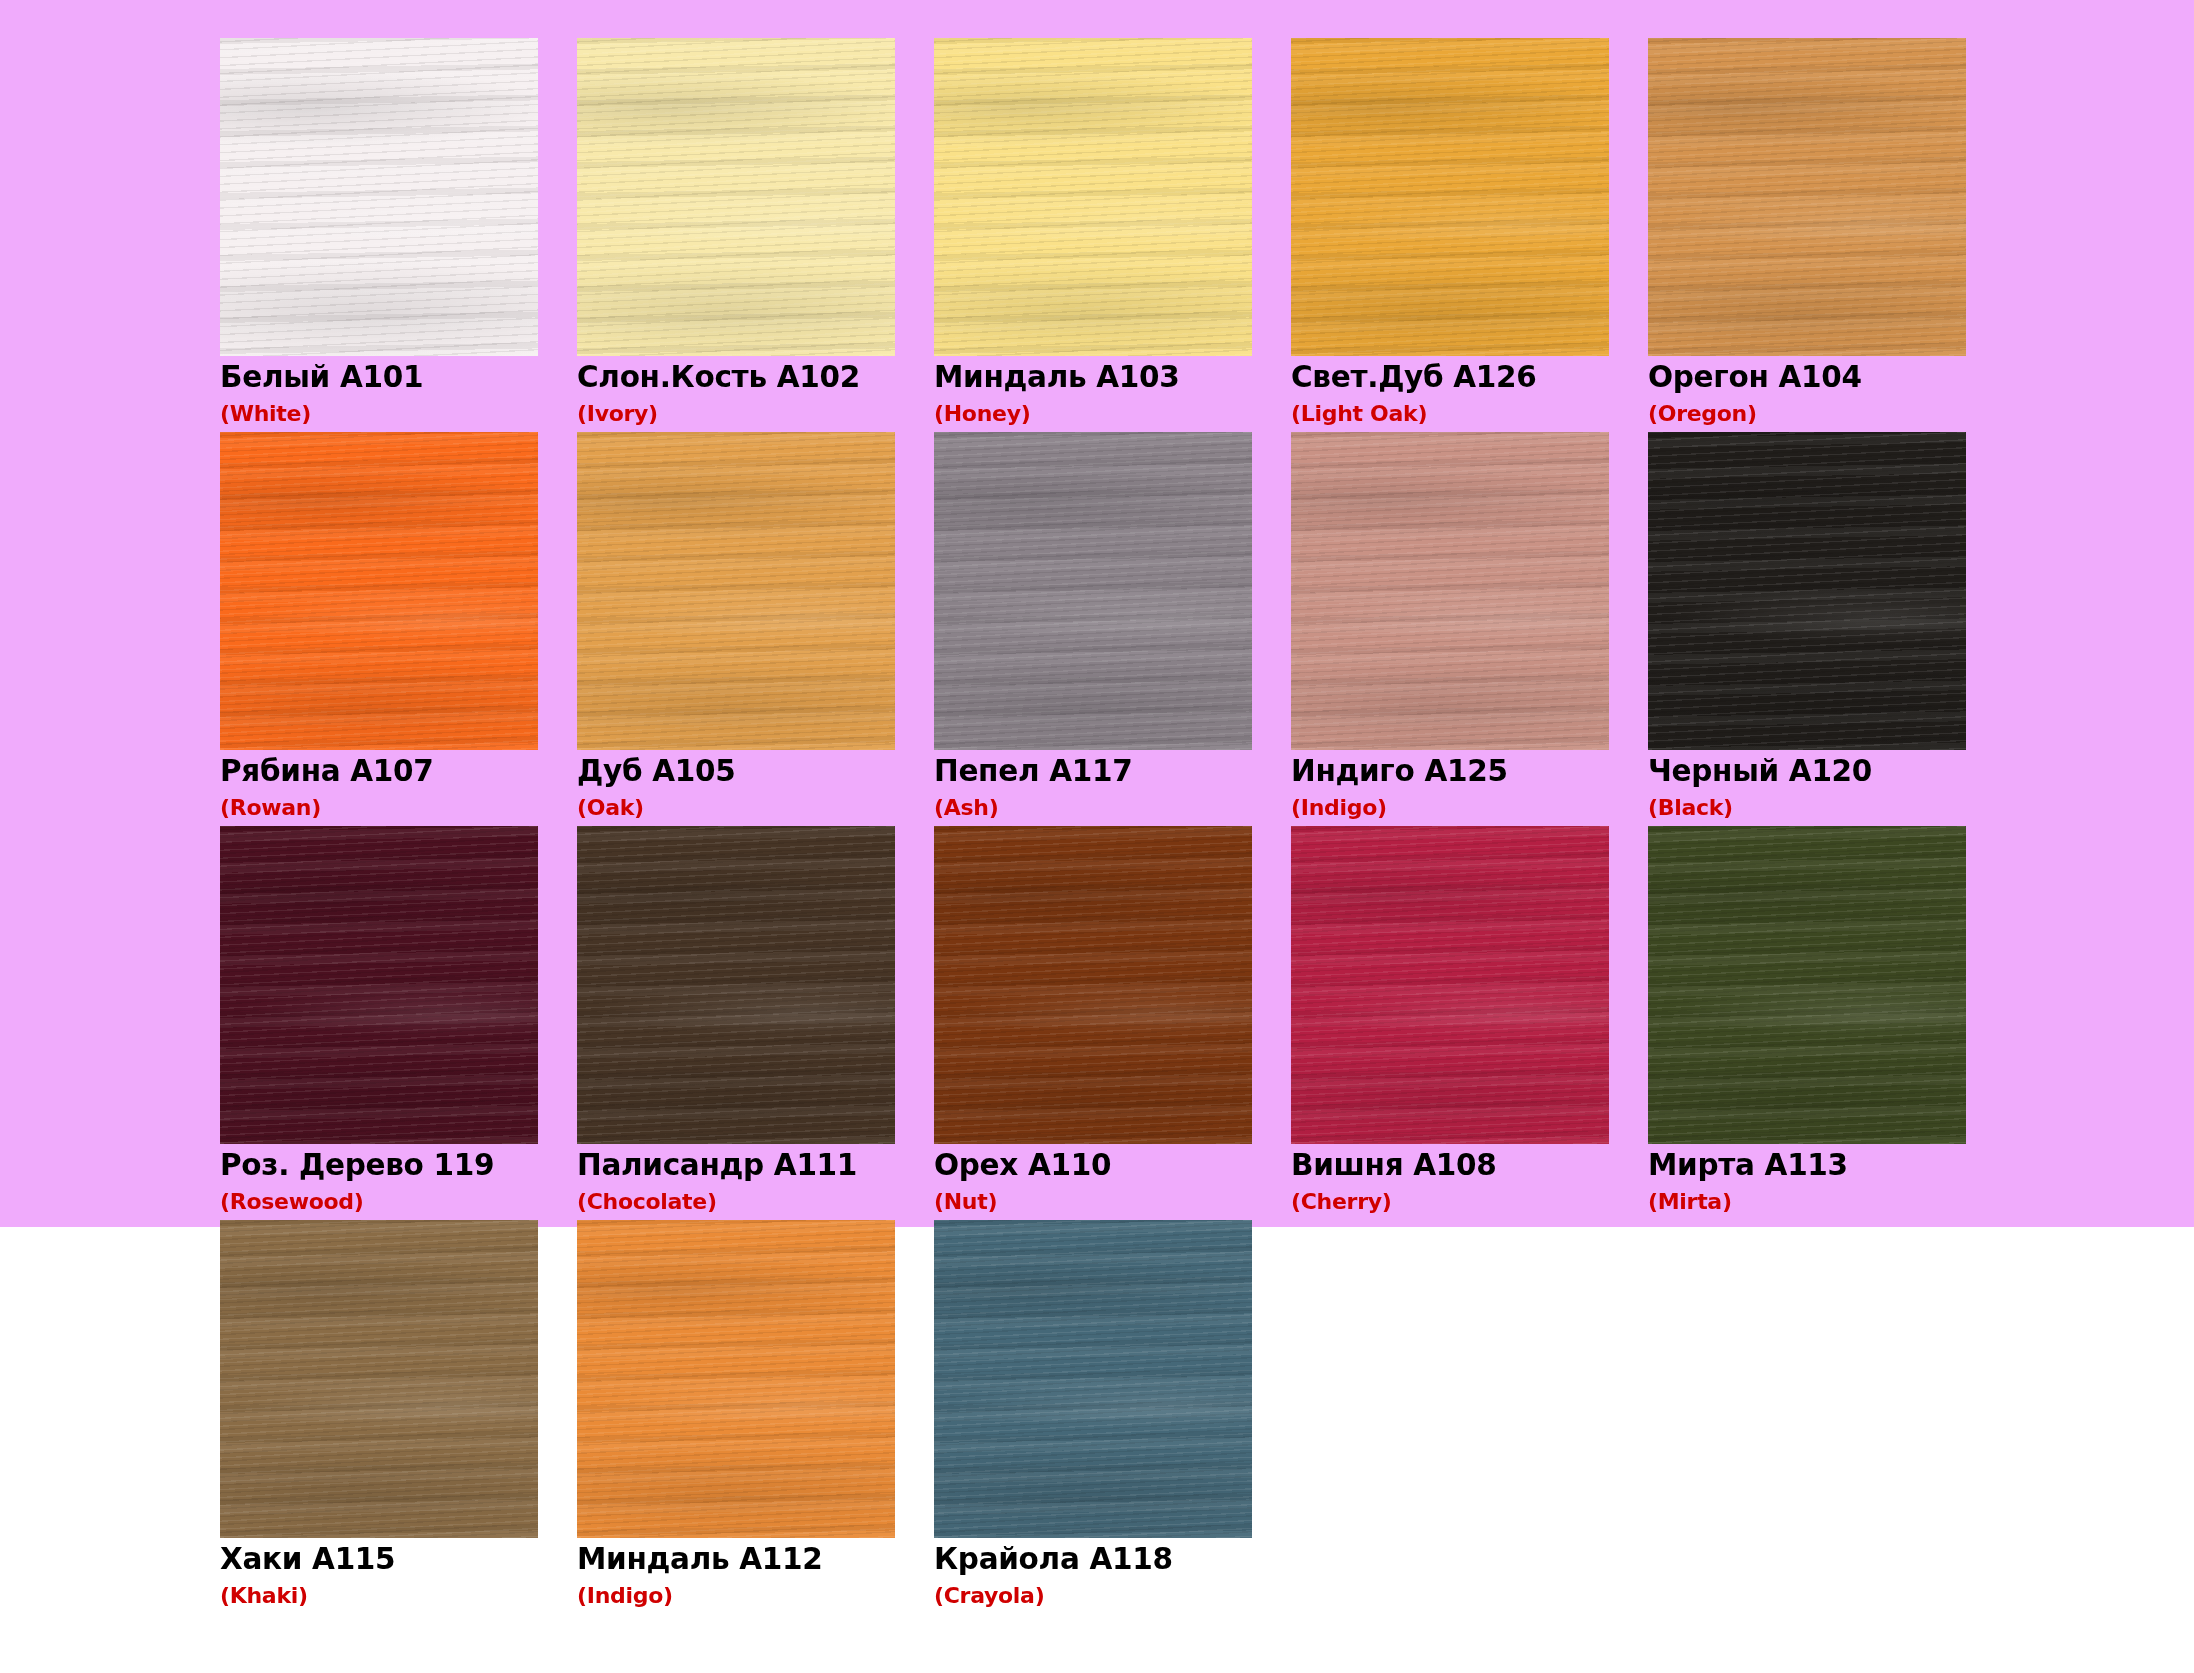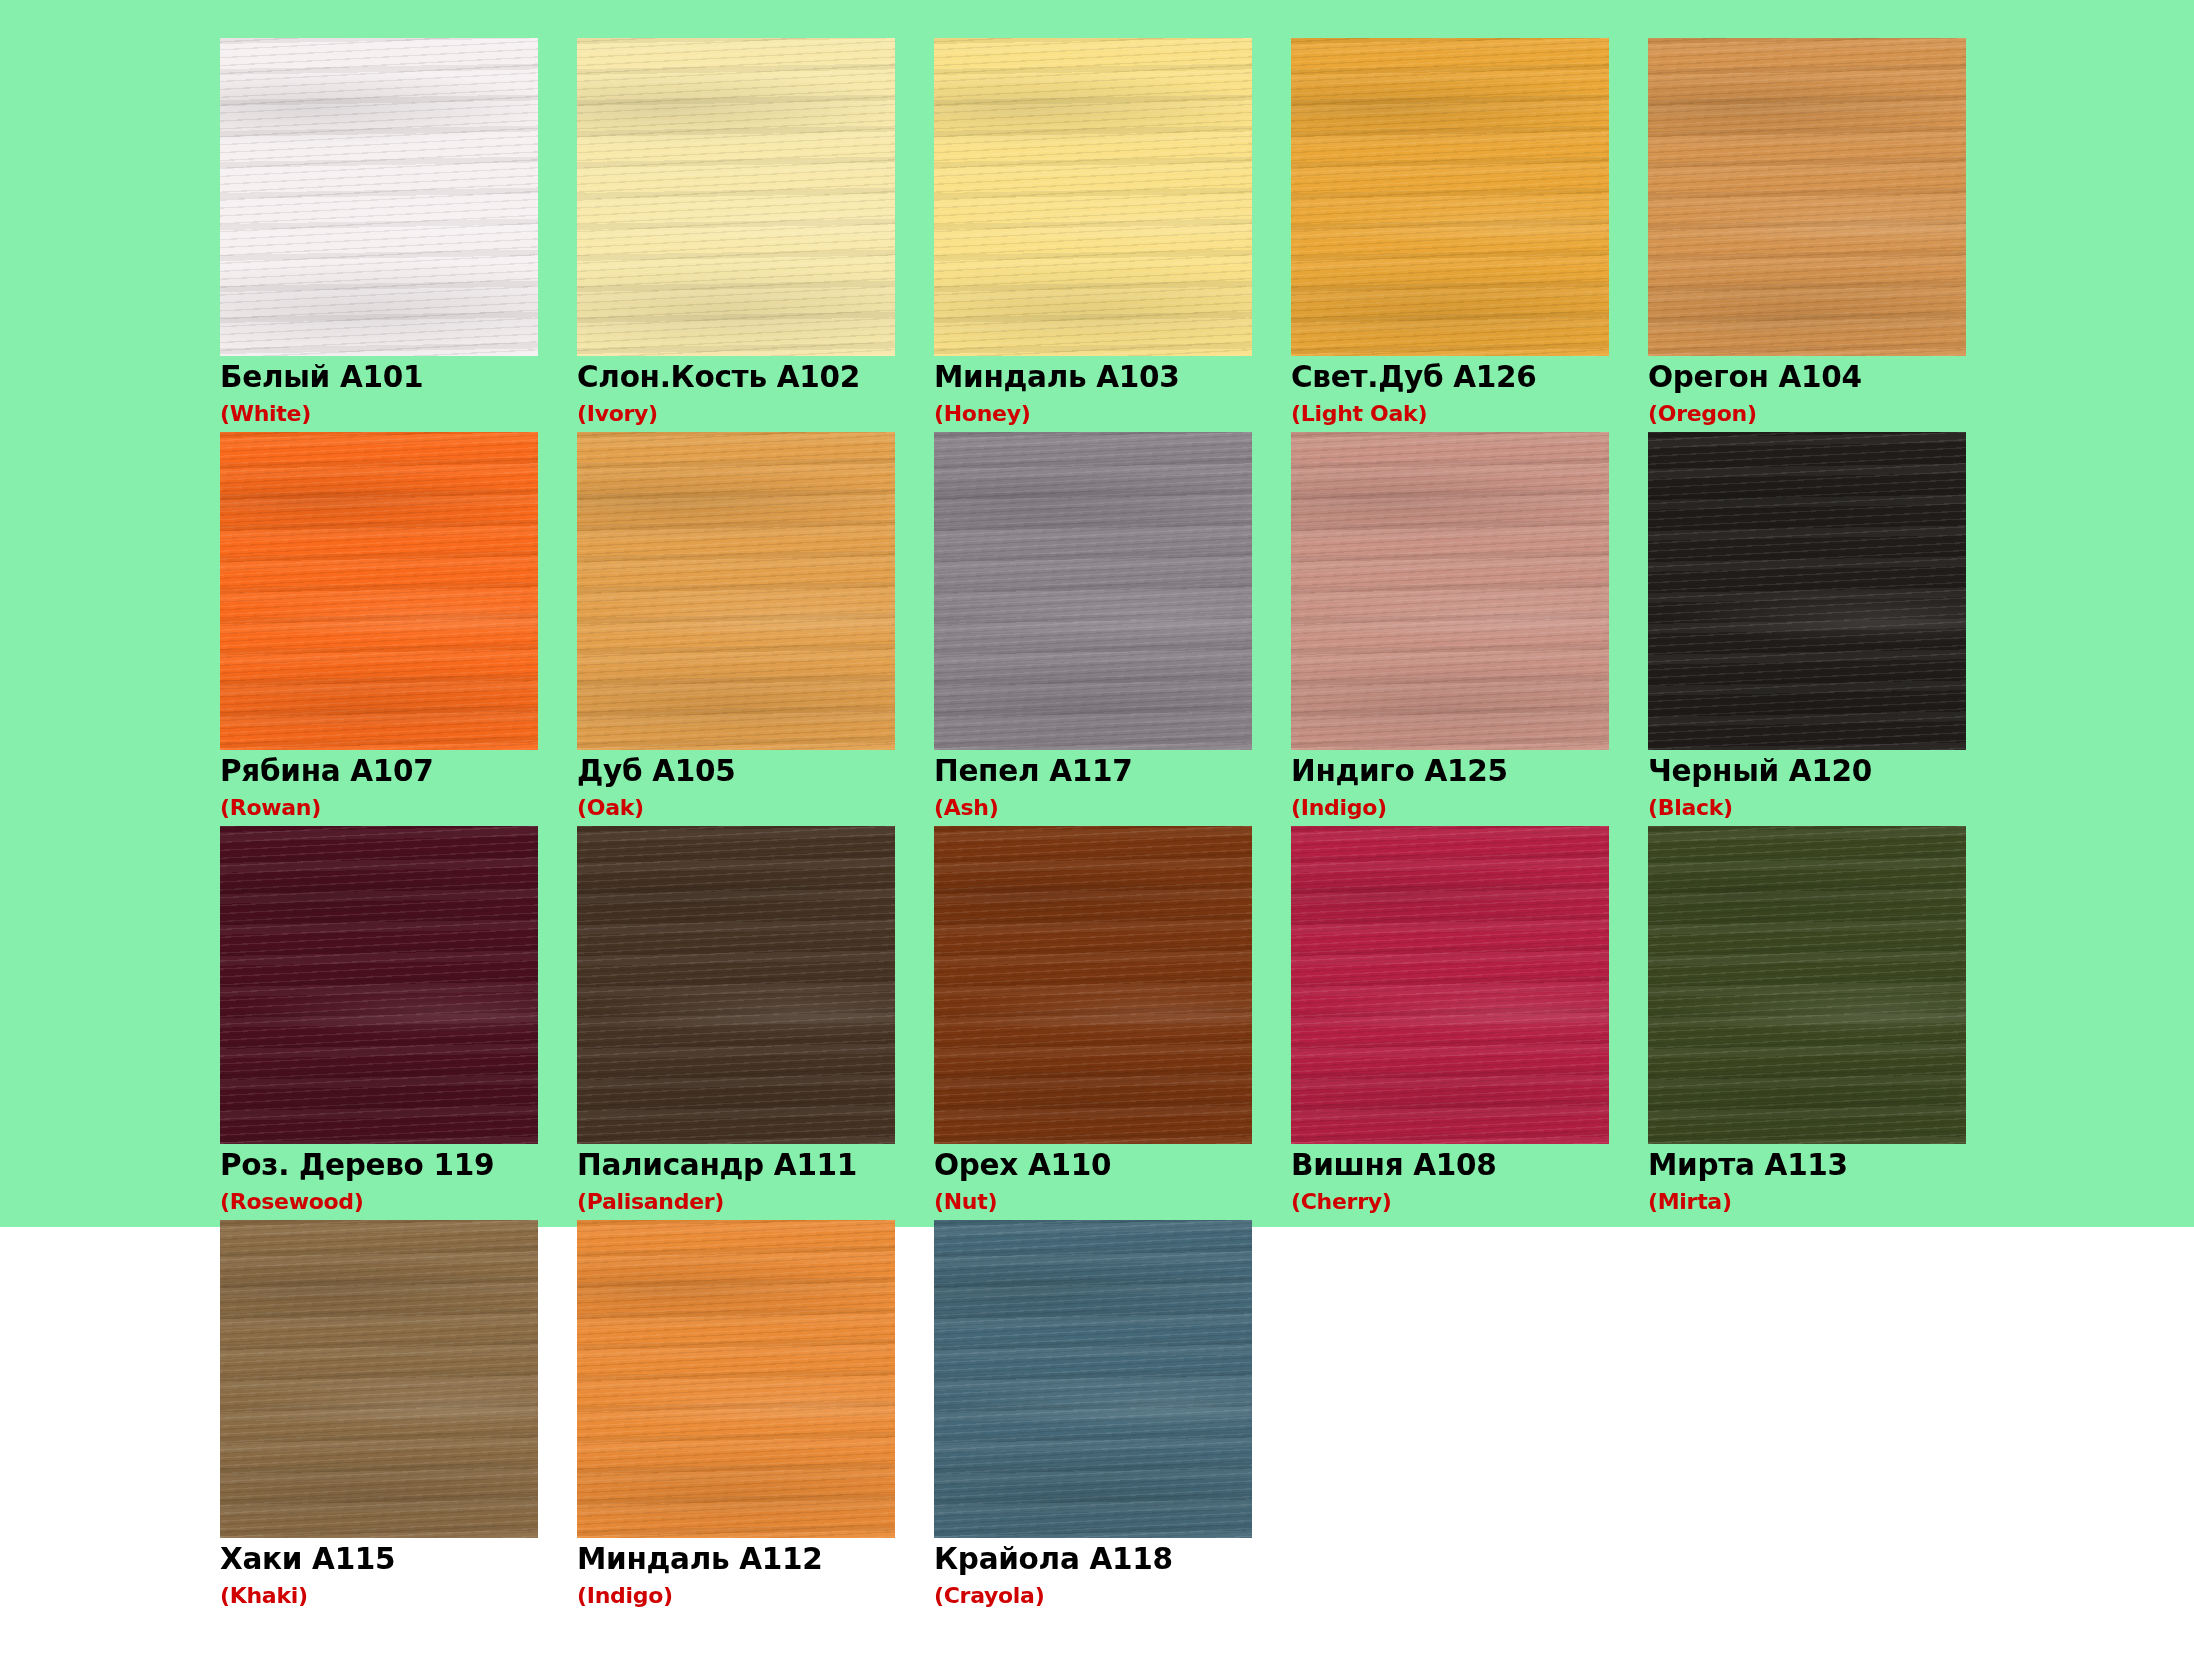--- a/index.html
+++ b/index.html
@@ -11,21 +11,21 @@
     width: 2194px;
     height: 1673px;
     font-family: "DejaVu Sans", sans-serif;
     overflow: hidden;
   }
 
   #palette-sheet {
     position: relative;
     width: 2194px;
     height: 1227px;
-    background: #86efac;
+    background: #f0abfc;
   }
 
   .swatch-grid {
     position: absolute;
     left: 220px;
     top: 38px;
     width: 1547px;
     display: grid;
     grid-template-columns: repeat(5, 318px);
     column-gap: 39px;
@@ -237,21 +237,21 @@
         </div>
       </div>
       <div class="swatch-cell">
         <div class="swatch-chip" style="background-color: rgb(70, 52, 37);">
           <div class="grain-a"></div>
           <div class="grain-b"></div>
           <div class="grain-c"></div>
         </div>
         <div class="swatch-labels">
           <span class="label-ru">Палисандр A111</span>
-          <span class="label-en">(Palisander)</span>
+          <span class="label-en">(Chocolate)</span>
         </div>
       </div>
       <div class="swatch-cell">
         <div class="swatch-chip" style="background-color: rgb(122, 54, 16);">
           <div class="grain-a"></div>
           <div class="grain-b"></div>
           <div class="grain-c"></div>
         </div>
         <div class="swatch-labels">
           <span class="label-ru">Орех A110</span>

